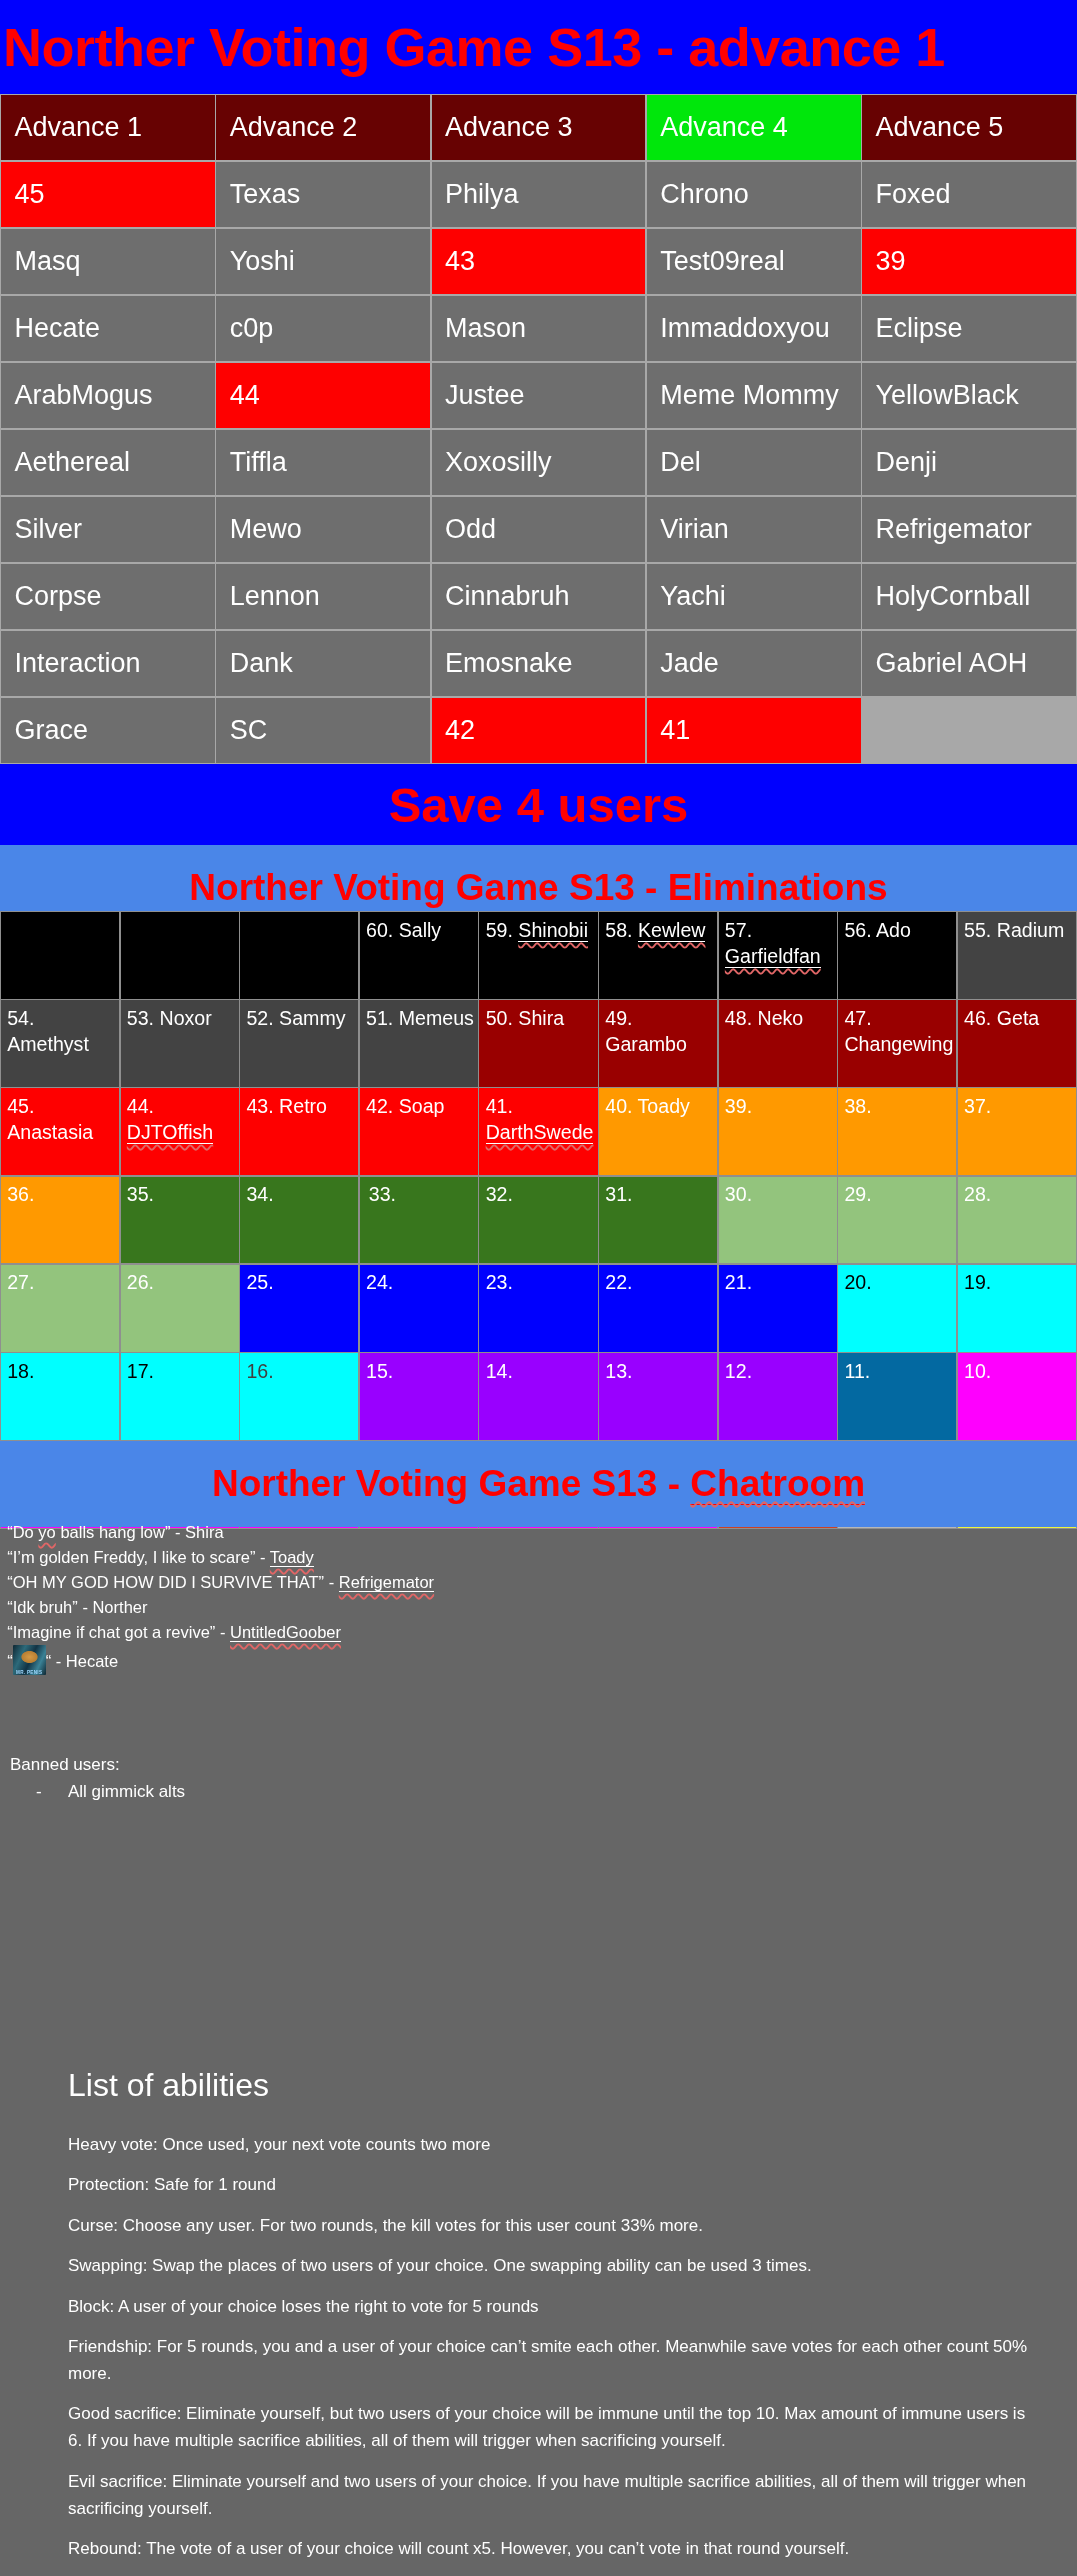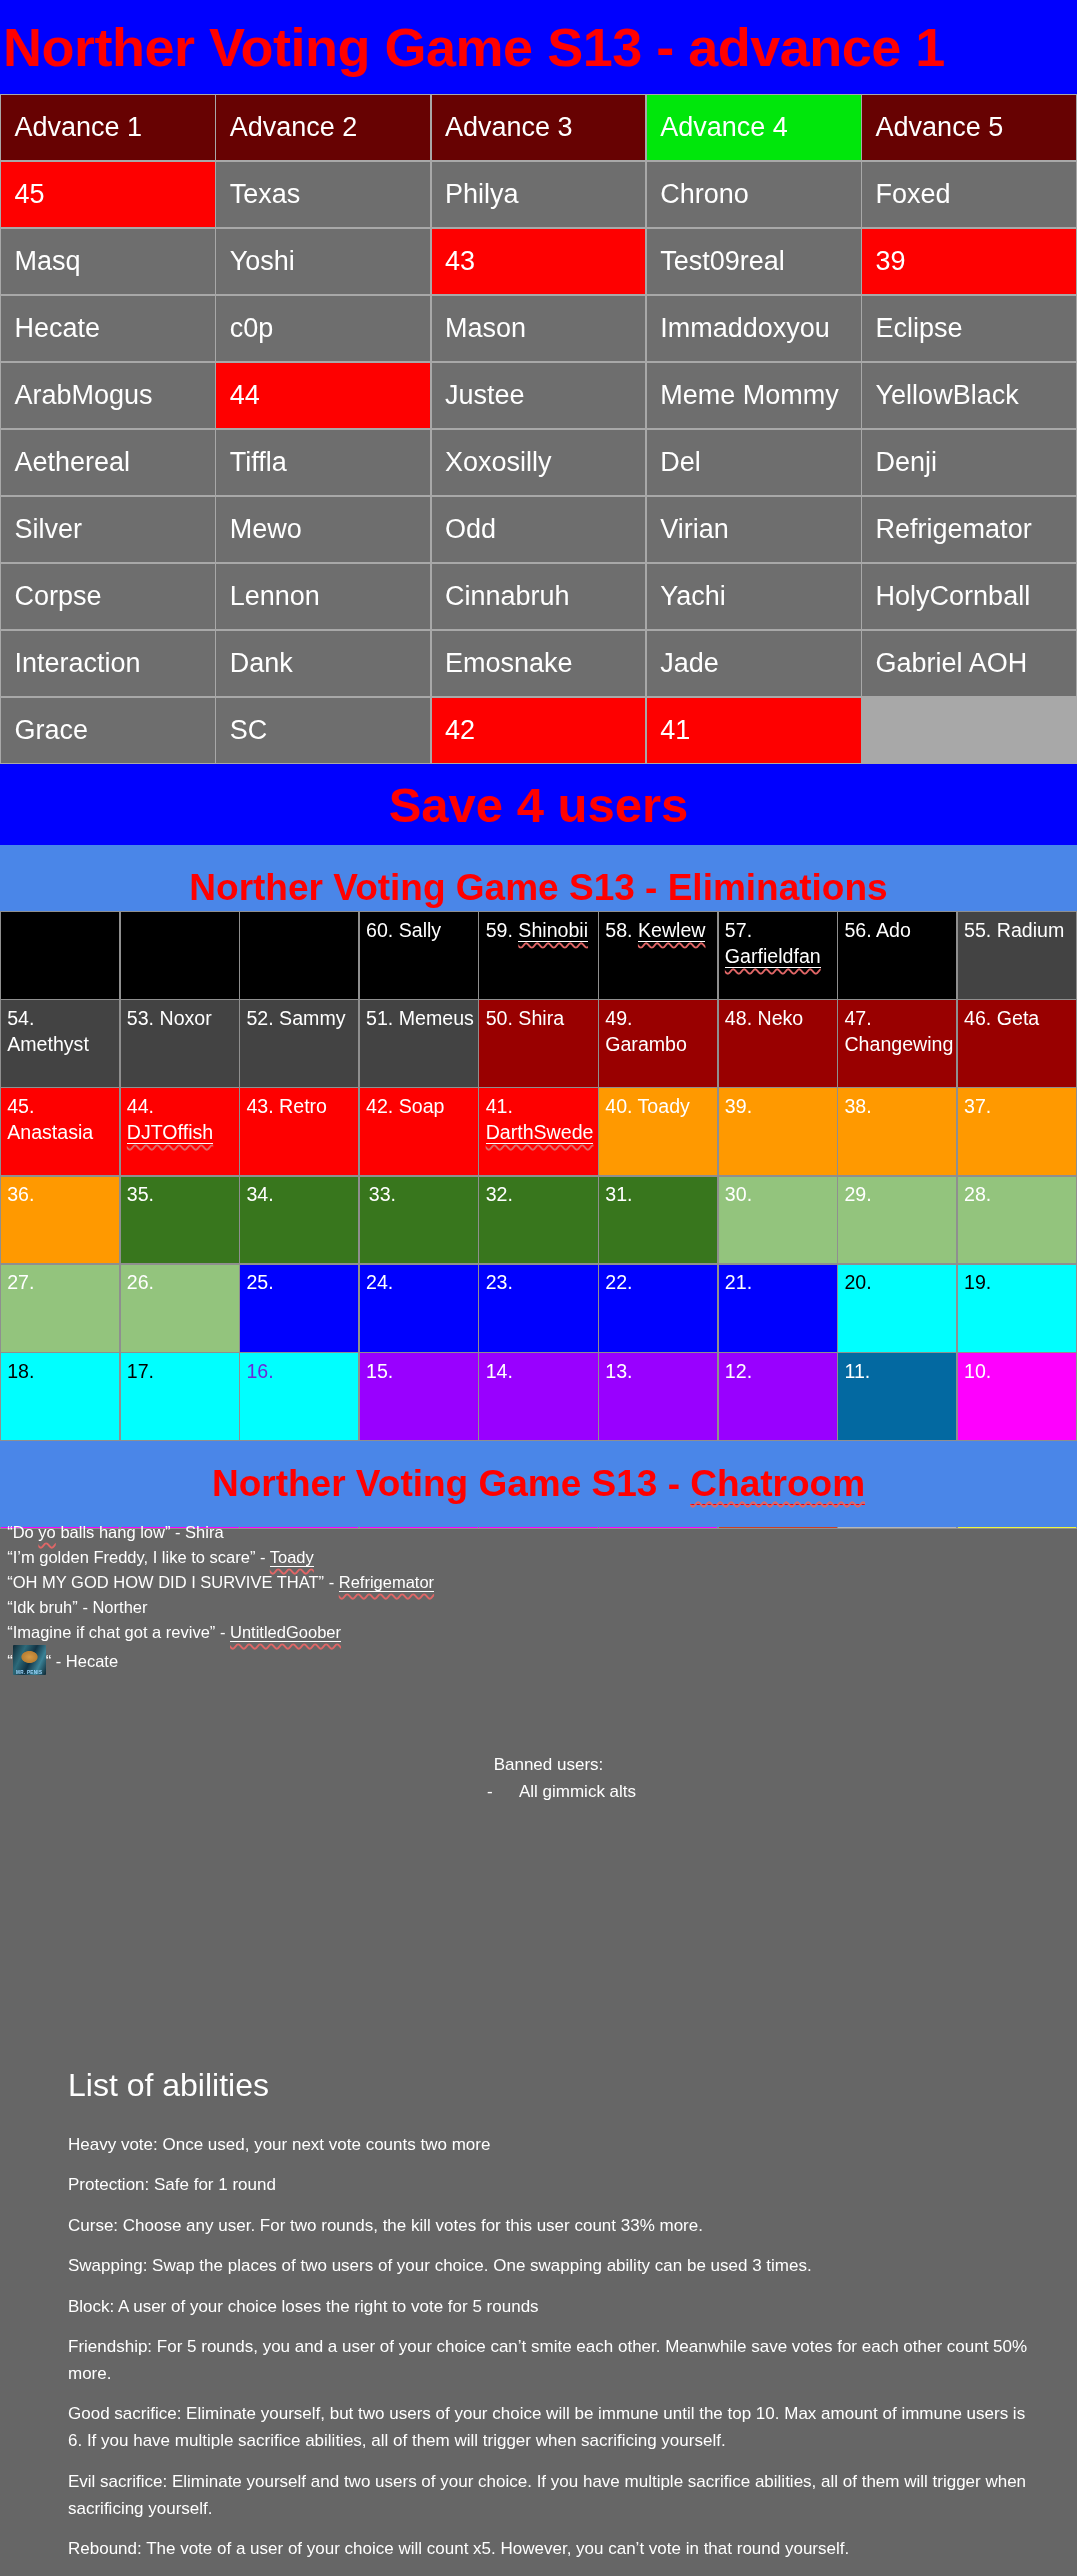--- a/index.html
+++ b/index.html
@@ -48,21 +48,21 @@
   .chat-line { font-size:16.5px; line-height:25px; color:#ffffff; }
   .hecate-img { display:inline-block; width:33px; height:30px; vertical-align:-8.2px; position:relative;
     background:
       radial-gradient(ellipse 42% 34% at 50% 40%, #d59a45 0%, #b97f33 55%, rgba(0,0,0,0) 62%),
       linear-gradient(115deg,#0e2733 0%,#2d6a7a 28%,#123344 52%,#3b8296 76%,#0e2733 100%);
     border-radius:1px; }
   .hecate-img .mrp { position:absolute; bottom:0.5px; left:0; width:100%; text-align:center;
     font-size:4.6px; font-weight:bold; color:#9fd8ff; letter-spacing:0.3px; line-height:5.2px; }
 
   
-  .banned-section { top:1751px; padding-left:20px; font-size:17px; line-height:27px;text-align:center; }
+  .banned-section { top:1751px; padding-left:10px; font-size:17px; line-height:27px; }
   .banned-item .dash { margin-left:26px; }
   .banned-item .lbl { margin-left:21.6px; }
 
   
   .abilities-section { top:2067px; padding:0 52px; width:1077px;margin-left:16px; }
   .abilities-section h2 { margin:0 0 27px 0; font-size:32px; font-weight:normal; color:#ffffff; }
   .ability { margin:0 0 13.4px 0; font-size:17px; line-height:27px; color:#ffffff; }
 </style>
 </head>
 <body>
@@ -172,21 +172,21 @@
     <div class="ecell" style="background: rgb(147, 196, 125);">26.</div>
     <div class="ecell" style="background: rgb(0, 0, 254);">25.</div>
     <div class="ecell" style="background: rgb(0, 0, 254);">24.</div>
     <div class="ecell" style="background: rgb(0, 0, 254);">23.</div>
     <div class="ecell" style="background: rgb(0, 0, 254);">22.</div>
     <div class="ecell" style="background: rgb(0, 0, 254);">21.</div>
     <div class="ecell" style="background: rgb(0, 255, 255); color: rgb(0, 0, 0);">20.</div>
     <div class="ecell" style="background: rgb(0, 255, 255); color: rgb(0, 0, 0);">19.</div>
     <div class="ecell" style="background: rgb(0, 255, 255); color: rgb(0, 0, 0);">18.</div>
     <div class="ecell" style="background: rgb(0, 255, 255); color: rgb(0, 0, 0);">17.</div>
-    <div class="ecell" style="background: rgb(0, 255, 255); color: #6d28d9;">16.</div>
+    <div class="ecell" style="background: rgb(0, 255, 255); color: #404040;">16.</div>
     <div class="ecell" style="background: rgb(153, 0, 255);">15.</div>
     <div class="ecell" style="background: rgb(153, 0, 255);">14.</div>
     <div class="ecell" style="background: rgb(153, 0, 255);">13.</div>
     <div class="ecell" style="background: rgb(153, 0, 255);">12.</div>
     <div class="ecell" style="background: #0369a1;">11.</div>
     <div class="ecell" style="background: rgb(254, 0, 254);">10.</div>
     <div class="ecell" style="background: rgb(254, 0, 254);">9.</div>
     <div class="ecell" style="background: rgb(254, 0, 254);">8.</div>
     <div class="ecell" style="background: rgb(254, 0, 254);">7.</div>
     <div class="ecell" style="background: rgb(254, 0, 254);">6.</div>

